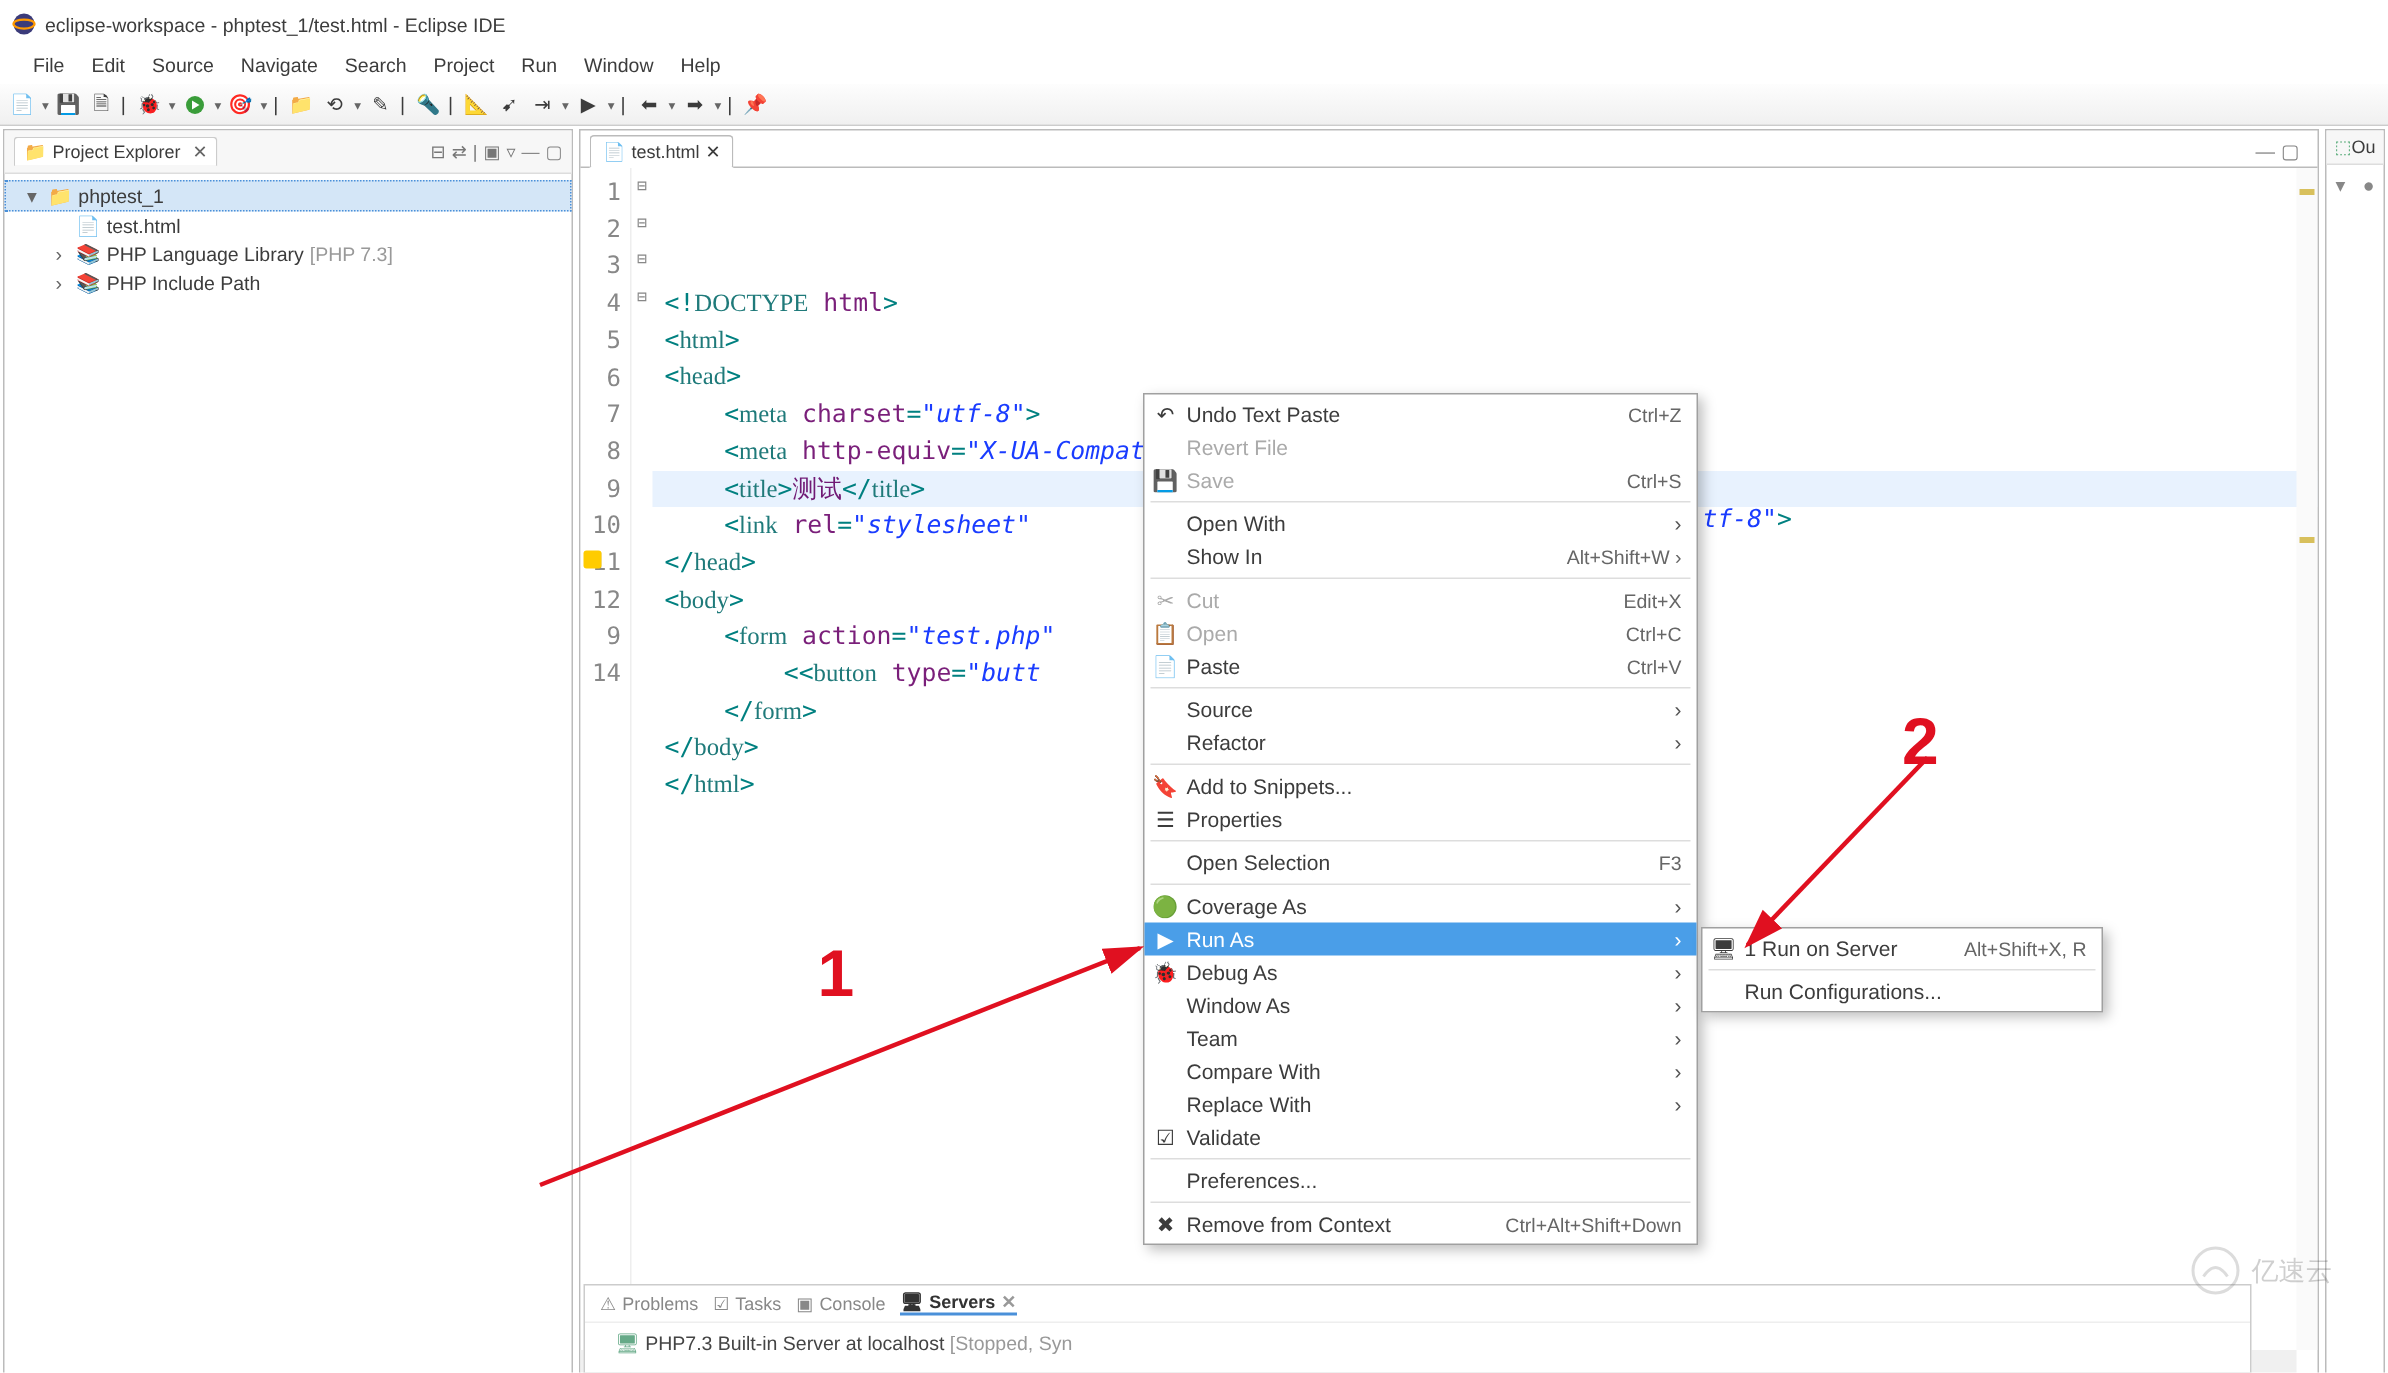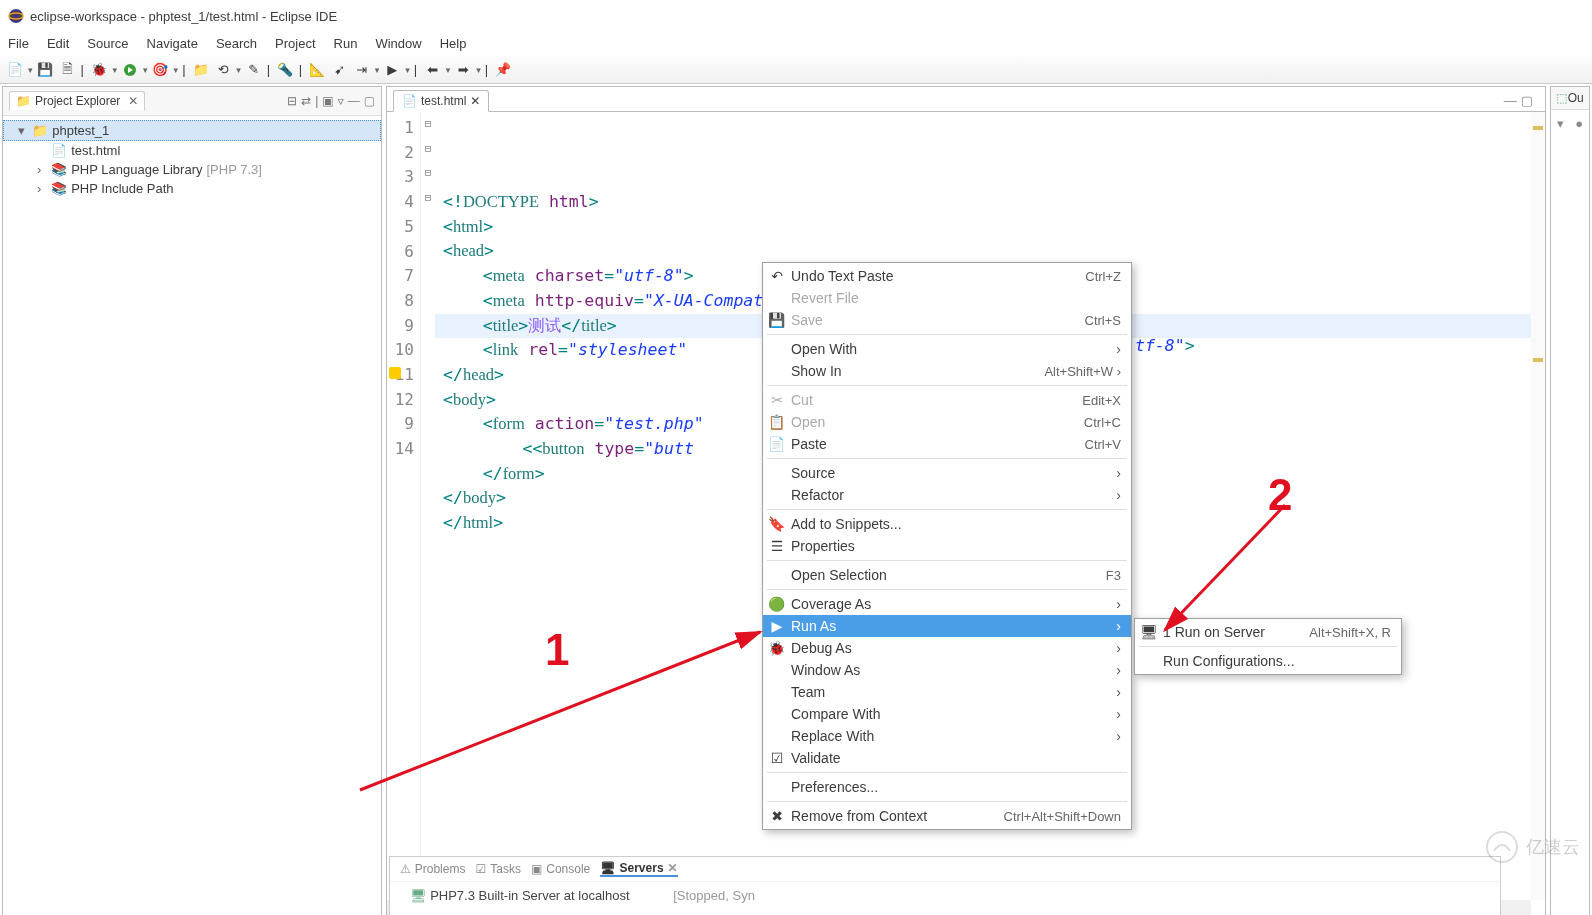--- a/index.html
+++ b/index.html
@@ -1,19 +1,19 @@
 <!DOCTYPE html>
 <html><head>
 <meta charset="utf-8">
 <style>
 * { box-sizing: border-box; margin: 0; padding: 0; }
 body { font-family: "Segoe UI", Tahoma, sans-serif; font-size: 13px; background: #fff; color: #3c3c3c; width: 1592px; height: 915px; position: relative; overflow: hidden; }
 .titlebar { display: flex; align-items: center; gap: 6px; padding: 16px 8px; height: 28px; }
 .titlebar svg { flex: none; }
-.menubar { display: flex; gap: 2px; padding: 2px 0; height: 24px; }
+.menubar { display: flex; gap: 2px; padding: 2px 14px; height: 24px; }
 .menubar span { padding: 2px 8px; cursor: default; }
 .toolbar { display: flex; align-items: center; gap: 4px; padding: 2px 6px; height: 28px; border-bottom: 1px solid #ccc; background: linear-gradient(#fdfdfd,#f0f0f0); }
 .tb-btn { width: 18px; height: 18px; display: flex; align-items: center; justify-content: center; border-radius: 2px; }
 .tb-sep { width: 6px; }
 .workspace { display: flex; height: calc(100% - 80px); }
 .panel { display: flex; flex-direction: column; border: 1px solid #bbb; margin: 2px; background: #fff; }
 .panel.explorer { width: 380px; }
 .panel.editor-area { flex: 1; position: relative; }
 .panel.outline { width: 40px; border-left: 1px solid #bbb; }
 .view-header { display: flex; align-items: center; padding: 4px 6px; border-bottom: 1px solid #ddd; background: #f7f7f7; font-size: 12px; }
@@ -35,44 +35,44 @@
 .gutter .warn { position: absolute; left: 2px; width: 12px; height: 12px; background: #ffcc00; border-radius: 2px; }
 .fold-col { width: 14px; background: #fff; font-family: Consolas, monospace; font-size: 11px; line-height: 24.7px; color: #888; text-align: center; }
 .code { flex: 1; padding: 4px 8px; font-family: Consolas, monospace; font-size: 16.5px; line-height: 24.7px; white-space: pre; color: #222; position: relative; }
 .code .line { height: 24.7px; }
 .hl-line { position: absolute; left: 0; right: 0; height: 24.7px; background: #e8f2fe; z-index: 0; }
 .code .content { position: relative; z-index: 1; }
 .kw { color: #1f7a7a; font-family: Liberation Serif, serif; }
 .attr { color: #7a1f7a; }
 .str { color: #1a3cff; font-style: italic; }
 .punct { color: #008080; }
-.txt { color: #8b5cf6; }
+.txt { color: #701a75; }
 .hscroll { position: absolute; bottom: 0; left: 0; right: 14px; height: 16px; background: #f0f0f0; }
 .hscroll .thumb { position: absolute; left: 40px; top: 2px; height: 12px; width: 120px; background: #cdcdcd; border-radius: 6px; }
 .vscroll-mini { position: absolute; right: 0; top: 0; bottom: 16px; width: 14px; background: #fafafa; }
 .vscroll-mini .mark { position: absolute; left: 2px; right: 2px; height: 4px; background: #d8c05c; }
 .bottom-panel { position: absolute; bottom: 0; left: 2px; right: 44px; height: 60px; border: 1px solid #ccc; background: #fff; }
 .bottom-tabs { display: flex; gap: 10px; padding: 4px 10px; border-bottom: 1px solid #eee; font-size: 12px; color: #888; }
 .bottom-tabs .tab { display: flex; align-items: center; gap: 4px; }
 .bottom-tabs .active { color: #333; font-weight: 600; border-bottom: 2px solid #4a90d9; }
 .bottom-body { padding: 6px 20px; font-size: 13px; color: #444; }
-.bottom-body .status { color: #999; margin-left: 40px; }
+.bottom-body .status { color: #999; }
 .context-menu { position: absolute; background: #fff; border: 1px solid #a0a0a0; box-shadow: 3px 3px 8px rgba(0,0,0,0.25); font-size: 14px; z-index: 100; min-width: 370px; padding: 2px 0; }
 .cm-item { display: flex; align-items: center; padding: 3px 10px 3px 28px; position: relative; }
 .cm-item.disabled { color: #aaa; }
 .cm-item .shortcut { margin-left: auto; color: #666; font-size: 13px; }
 .cm-item .arrow { margin-left: auto; color: #555; }
 .cm-item.highlight { background: #4a9ee8; color: #fff; }
 .cm-item.highlight .arrow { color: #fff; }
 .cm-item .icn { position: absolute; left: 6px; width: 16px; height: 16px; display: flex; align-items: center; justify-content: center; }
 .cm-sep { height: 1px; background: #ddd; margin: 3px 4px; }
 .submenu { position: absolute; left: 1134px; top: 618px; background: #fff; border: 1px solid #a0a0a0; box-shadow: 3px 3px 8px rgba(0,0,0,0.25); font-size: 14px; z-index: 101; min-width: 268px; padding: 2px 0; }
 .annot { position: absolute; color: #e01020; font-size: 44px; font-weight: 700; z-index: 200; font-family: Arial, sans-serif; }
 .arrow-svg { position: absolute; z-index: 190; pointer-events: none; }
-.watermark { position: absolute; right: 12px; bottom: 50px; opacity: 0.25; display: flex; align-items: center; gap: 6px; color: #444; font-size: 18px; }
+.watermark { position: absolute; right: 37px; bottom: 50px; opacity: 0.25; display: flex; align-items: center; gap: 6px; color: #444; font-size: 18px; }
 .min-max { display:flex; gap:4px; color:#888; }
 </style>
 </head>
 <body>
 
 <div class="titlebar">
   <svg width="16" height="16">
       <circle cx="8" cy="8" r="7" fill="#3b3b7a"></circle>
       <ellipse cx="8" cy="8" rx="7" ry="3" fill="none" stroke="#f90" stroke-width="1.5"></ellipse>
     </svg>

